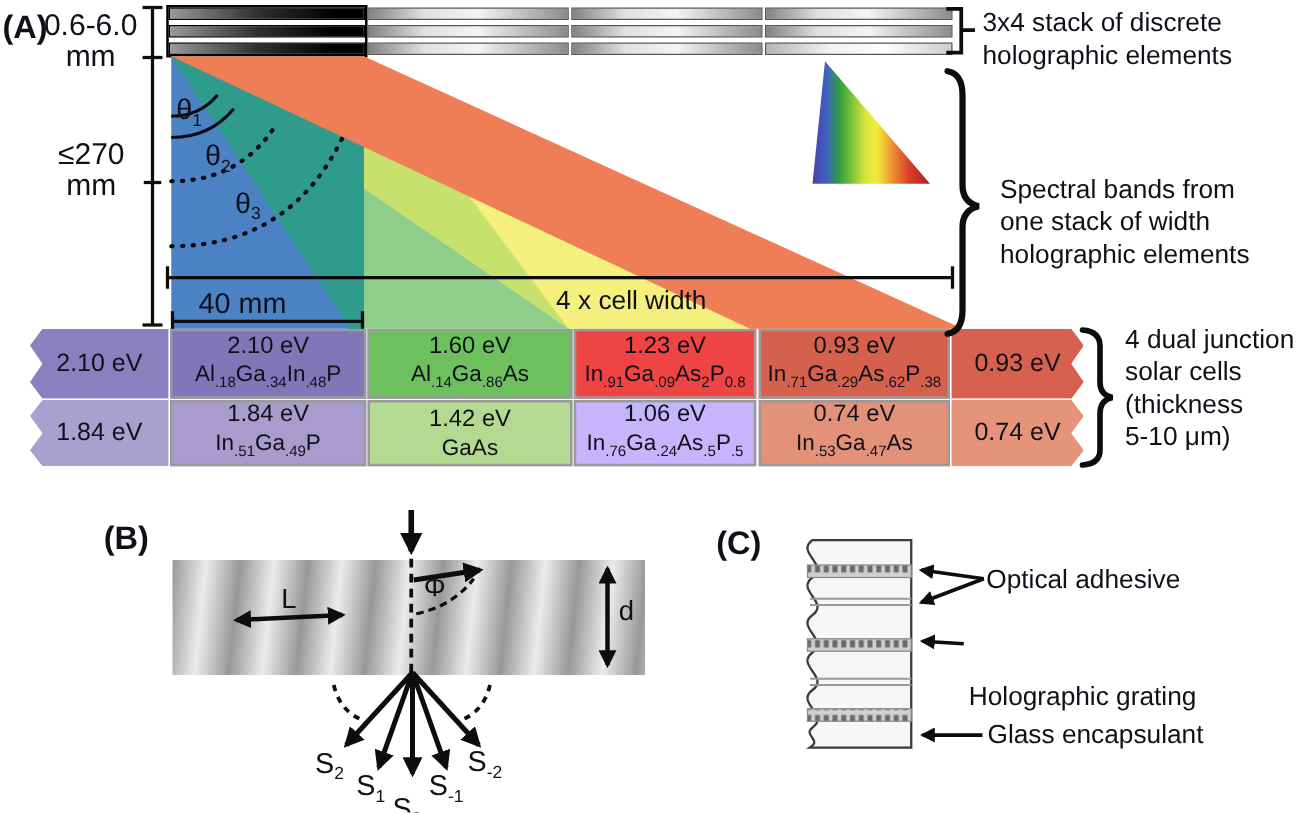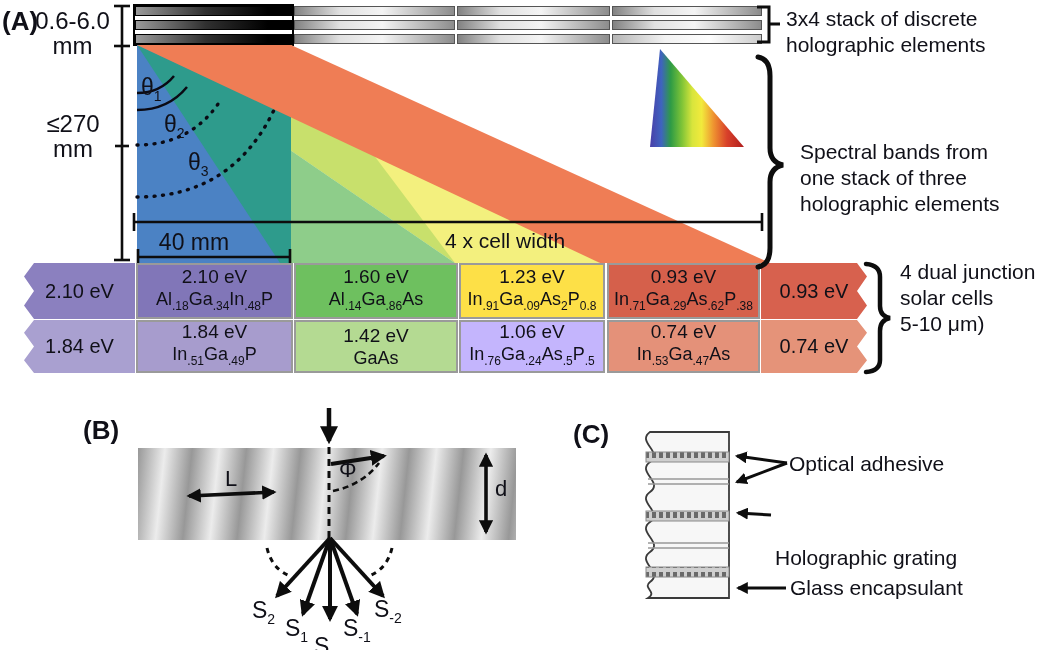--- a/index.html
+++ b/index.html
@@ -175,21 +175,21 @@
       <div class="ev-line">2.10 eV</div>
     </div>
     <div class="cell" style="left: 136px; top: 263px; width: 157px; height: 56px; background: rgb(129, 118, 184);">
       <div class="ev-line">2.10 eV</div>
       <div class="formula">Al<sub>.18</sub>Ga<sub>.34</sub>In<sub>.48</sub>P</div>
     </div>
     <div class="cell" style="left: 294px; top: 263px; width: 164px; height: 56px; background: rgb(110, 192, 95);">
       <div class="ev-line">1.60 eV</div>
       <div class="formula">Al<sub>.14</sub>Ga<sub>.86</sub>As</div>
     </div>
-    <div class="cell" style="left: 459px; top: 263px; width: 146px; height: 56px; background: #fde047;">
+    <div class="cell" style="left: 459px; top: 263px; width: 146px; height: 56px; background: #ef4444;">
       <div class="ev-line">1.23 eV</div>
       <div class="formula">In<sub>.91</sub>Ga<sub>.09</sub>As<sub>2</sub>P<sub>0.8</sub></div>
     </div>
     <div class="cell" style="left: 607px; top: 263px; width: 153px; height: 56px; background: rgb(213, 96, 75);">
       <div class="ev-line">0.93 eV</div>
       <div class="formula">In<sub>.71</sub>Ga<sub>.29</sub>As<sub>.62</sub>P<sub>.38</sub></div>
     </div>
     <div class="cell edge edge-right" style="left: 761px; top: 263px; width: 106px; height: 56px; background: rgb(215, 97, 78);">
       <div class="ev-line">0.93 eV</div>
     </div>
@@ -235,26 +235,27 @@
 
 <div class="txt" style="left:148px;top:229px;width:92px;text-align:center;font-size:23px;">40 mm</div>
 <div class="txt" style="left:430px;top:229px;width:150px;text-align:center;font-size:21px;">4 x cell width</div>
 
 <div class="txt note" style="left:786px;top:6px;">
   <div>3x4 stack of discrete</div>
   <div>holographic elements</div>
 </div>
 <div class="txt note" style="left:800px;top:139px;">
   <div>Spectral bands from</div>
-  <div>one stack of three</div>
+  <div>one stack of width</div>
   <div>holographic elements</div>
 </div>
 <div class="txt note" style="left:900px;top:259px;">
   <div>4 dual junction</div>
   <div>solar cells</div>
+  <div>(thickness</div>
   <div>5-10 μm)</div>
 </div>
 
 <div class="txt panel-label" style="left:83px;top:415px;">(B)</div>
 <div class="txt small-label" style="left:225px;top:466px;">L</div>
 <div class="txt small-label" style="left:339px;top:457px;">Φ</div>
 <div class="txt small-label" style="left:495px;top:476px;">d</div>
 <div class="txt order" style="left:252px;top:597px;">S<sub>2</sub></div>
 <div class="txt order" style="left:285px;top:615px;">S<sub>1</sub></div>
 <div class="txt order" style="left:314px;top:621px;margin-top:12px;">S<sub>0</sub></div>

